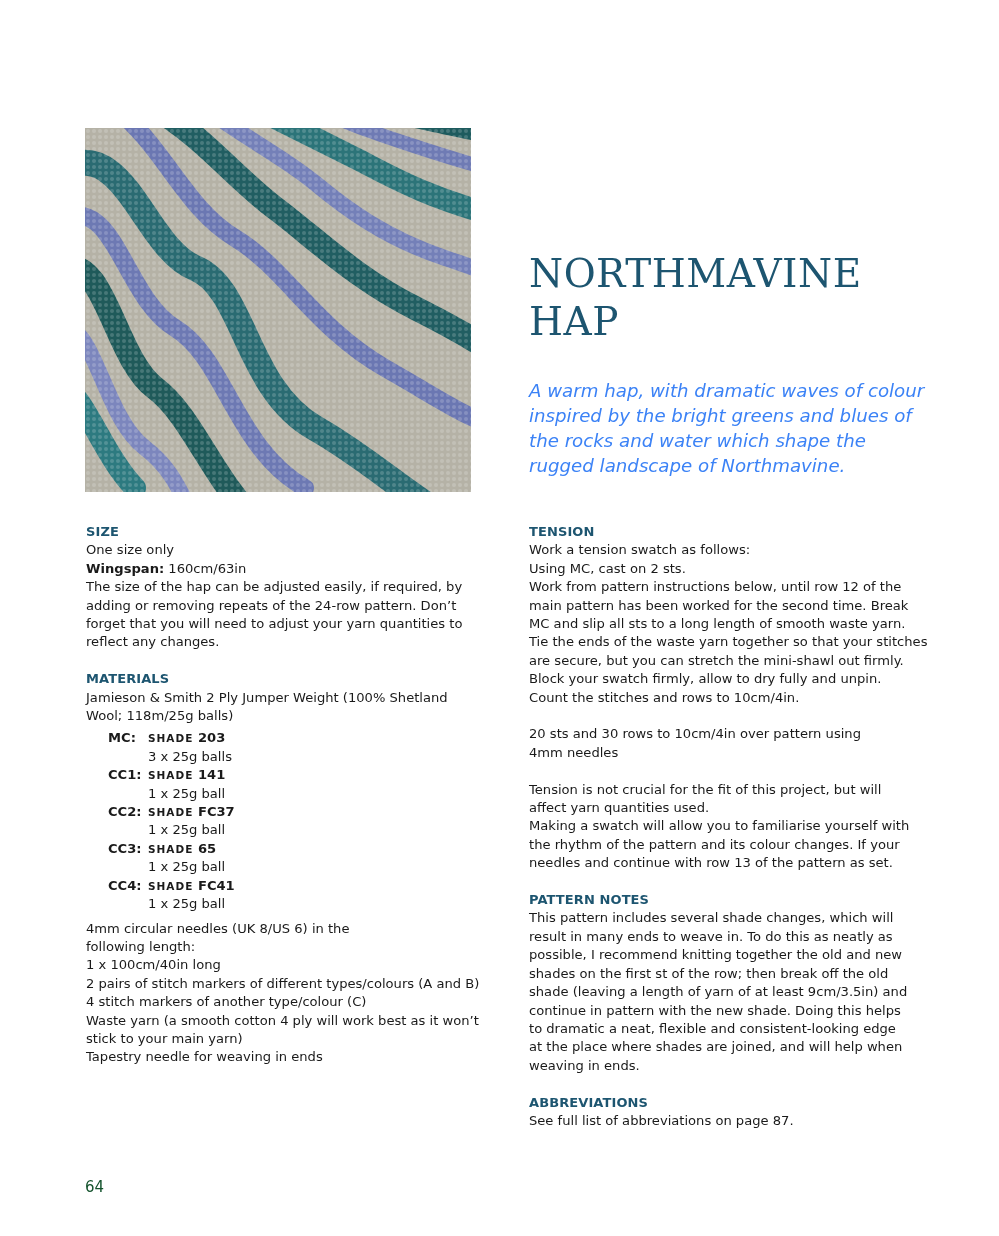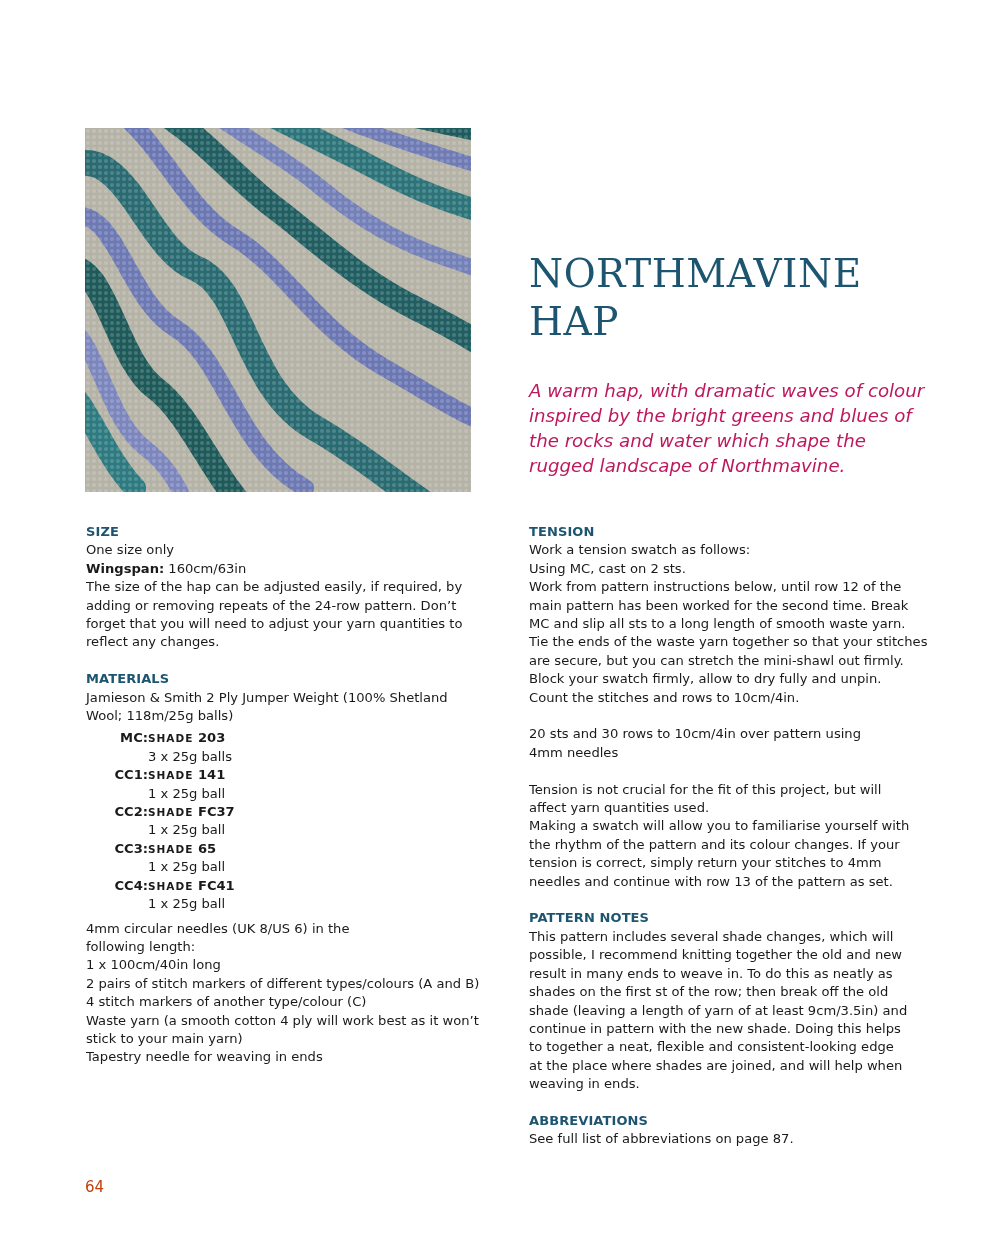--- a/index.html
+++ b/index.html
@@ -16,41 +16,41 @@
     .photo svg { display: block; width: 100%; height: 100%; }
     .title {
       position: absolute; left: 529px; top: 250px; width: 420px;
       font-family: "DejaVu Serif", "Liberation Serif", serif;
       color: #1d5570; font-size: 39px; line-height: 48px; letter-spacing: 0.5px;
       margin: 0; font-weight: normal;
     }
     .title span { display: block; }
     .intro {
       position: absolute; left: 529px; top: 378px; width: 400px;
-      font-style: italic; font-size: 18.2px; line-height: 25px; color: #be185d;
+      font-style: italic; font-size: 18.2px; line-height: 25px; color: #3b82f6;
       margin: 0;
     }
     .col { position: absolute; width: 400px; font-size: 13.1px; line-height: 18.4px; }
     .col.left { left: 86px; top: 523px; }
     .col.right { left: 529px; top: 523px; }
     .heading {
       color: #1d5570; font-weight: bold; font-size: 13px; letter-spacing: 0.1px;
       margin: 0; line-height: 18.4px;
     }
     .line { margin: 0; white-space: nowrap; }
     .gap { height: 18.4px; }
     b.lbl { font-weight: bold; text-align: right; }
     .shade-table { margin: 4px 0 6px 22px; }
-    .shade-row { display: flex; line-height: 18.4px; text-align: right; }
+    .shade-row { display: flex; line-height: 18.4px; }
     .shade-row .code { width: 40px; font-weight: bold; }
     .shade-row .shade { font-weight: bold; }
     .shade-row .shade .sc { font-size: 10.5px; letter-spacing: 1px; }
     .shade-qty { padding-left: 40px; line-height: 18.4px; }
     .page-number {
-      position: absolute; left: 85px; top: 1178px; font-size: 15px; color: #c2410c;
+      position: absolute; left: 85px; top: 1178px; font-size: 15px; color: #14532d;
     }
   </style>
 </head>
 <body>
 
 <div class="photo">
   <svg viewBox="0 0 386 364" preserveAspectRatio="none">
     <defs>
       <pattern id="knit" width="6" height="6" patternUnits="userSpaceOnUse">
         <circle cx="3" cy="3" r="2" fill="rgba(255,255,255,0.18)"></circle>
@@ -156,33 +156,32 @@
     <p class="line">Block your swatch firmly, allow to dry fully and unpin.</p>
     <p class="line">Count the stitches and rows to 10cm/4in.</p>
     <div class="gap"></div>
     <p class="line">20 sts and 30 rows to 10cm/4in over pattern using</p>
     <p class="line">4mm needles</p>
     <div class="gap"></div>
     <p class="line">Tension is not crucial for the fit of this project, but will</p>
     <p class="line">affect yarn quantities used.</p>
     <p class="line">Making a swatch will allow you to familiarise yourself with</p>
     <p class="line">the rhythm of the pattern and its colour changes. If your</p>
-    <p class="line">tension is correct, simply return your stitches to 4mm</p>
     <p class="line">needles and continue with row 13 of the pattern as set.</p>
   </section>
   <div class="gap"></div>
   <section>
     <p class="heading">PATTERN NOTES</p>
     <p class="line">This pattern includes several shade changes, which will</p>
+    <p class="line">result in many ends to weave in. To do this as neatly as</p>
     <p class="line">possible, I recommend knitting together the old and new</p>
-    <p class="line">result in many ends to weave in. To do this as neatly as</p>
     <p class="line">shades on the first st of the row; then break off the old</p>
     <p class="line">shade (leaving a length of yarn of at least 9cm/3.5in) and</p>
     <p class="line">continue in pattern with the new shade. Doing this helps</p>
-    <p class="line">to together a neat, flexible and consistent-looking edge</p>
+    <p class="line">to dramatic a neat, flexible and consistent-looking edge</p>
     <p class="line">at the place where shades are joined, and will help when</p>
     <p class="line">weaving in ends.</p>
   </section>
   <div class="gap"></div>
   <section>
     <p class="heading">ABBREVIATIONS</p>
     <p class="line">See full list of abbreviations on page 87.</p>
   </section>
 </div>
 

